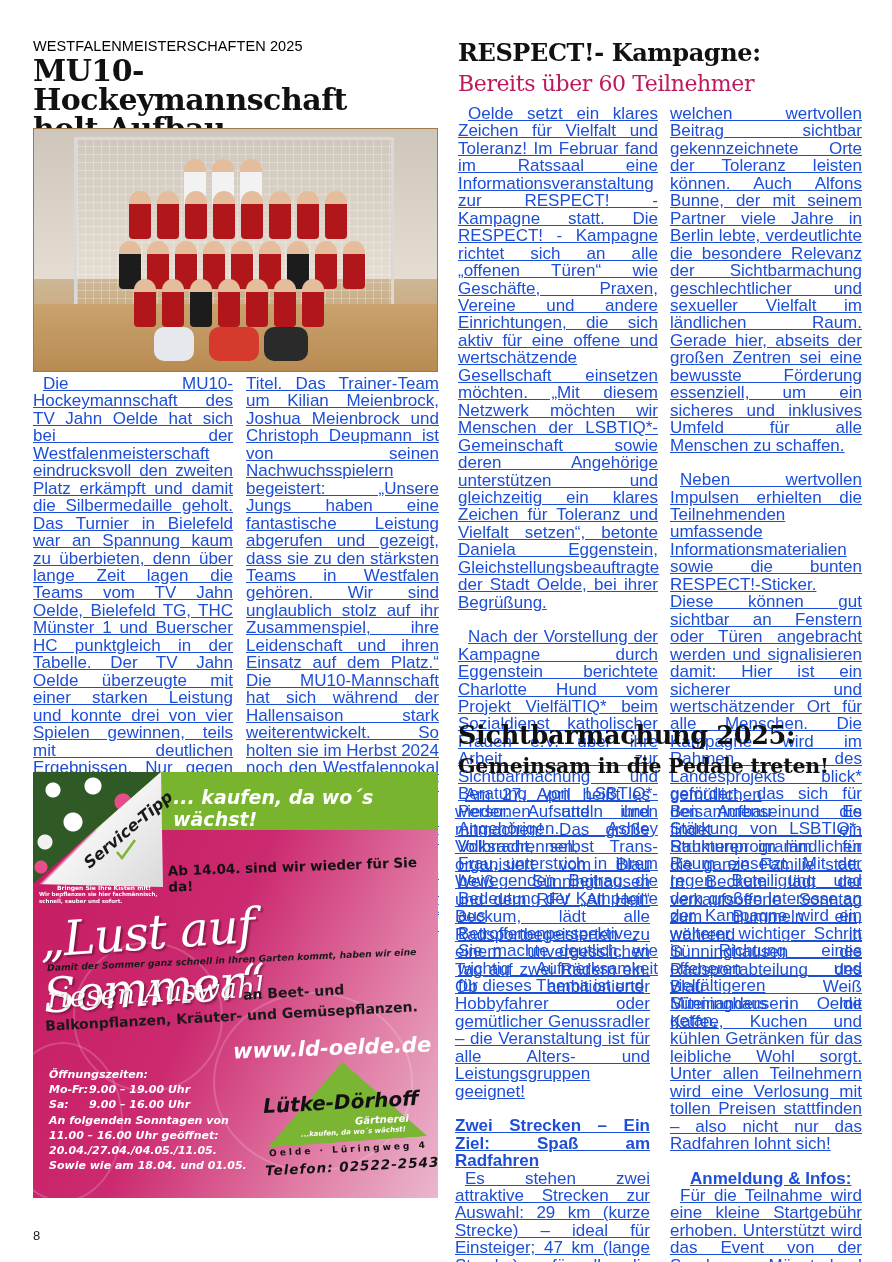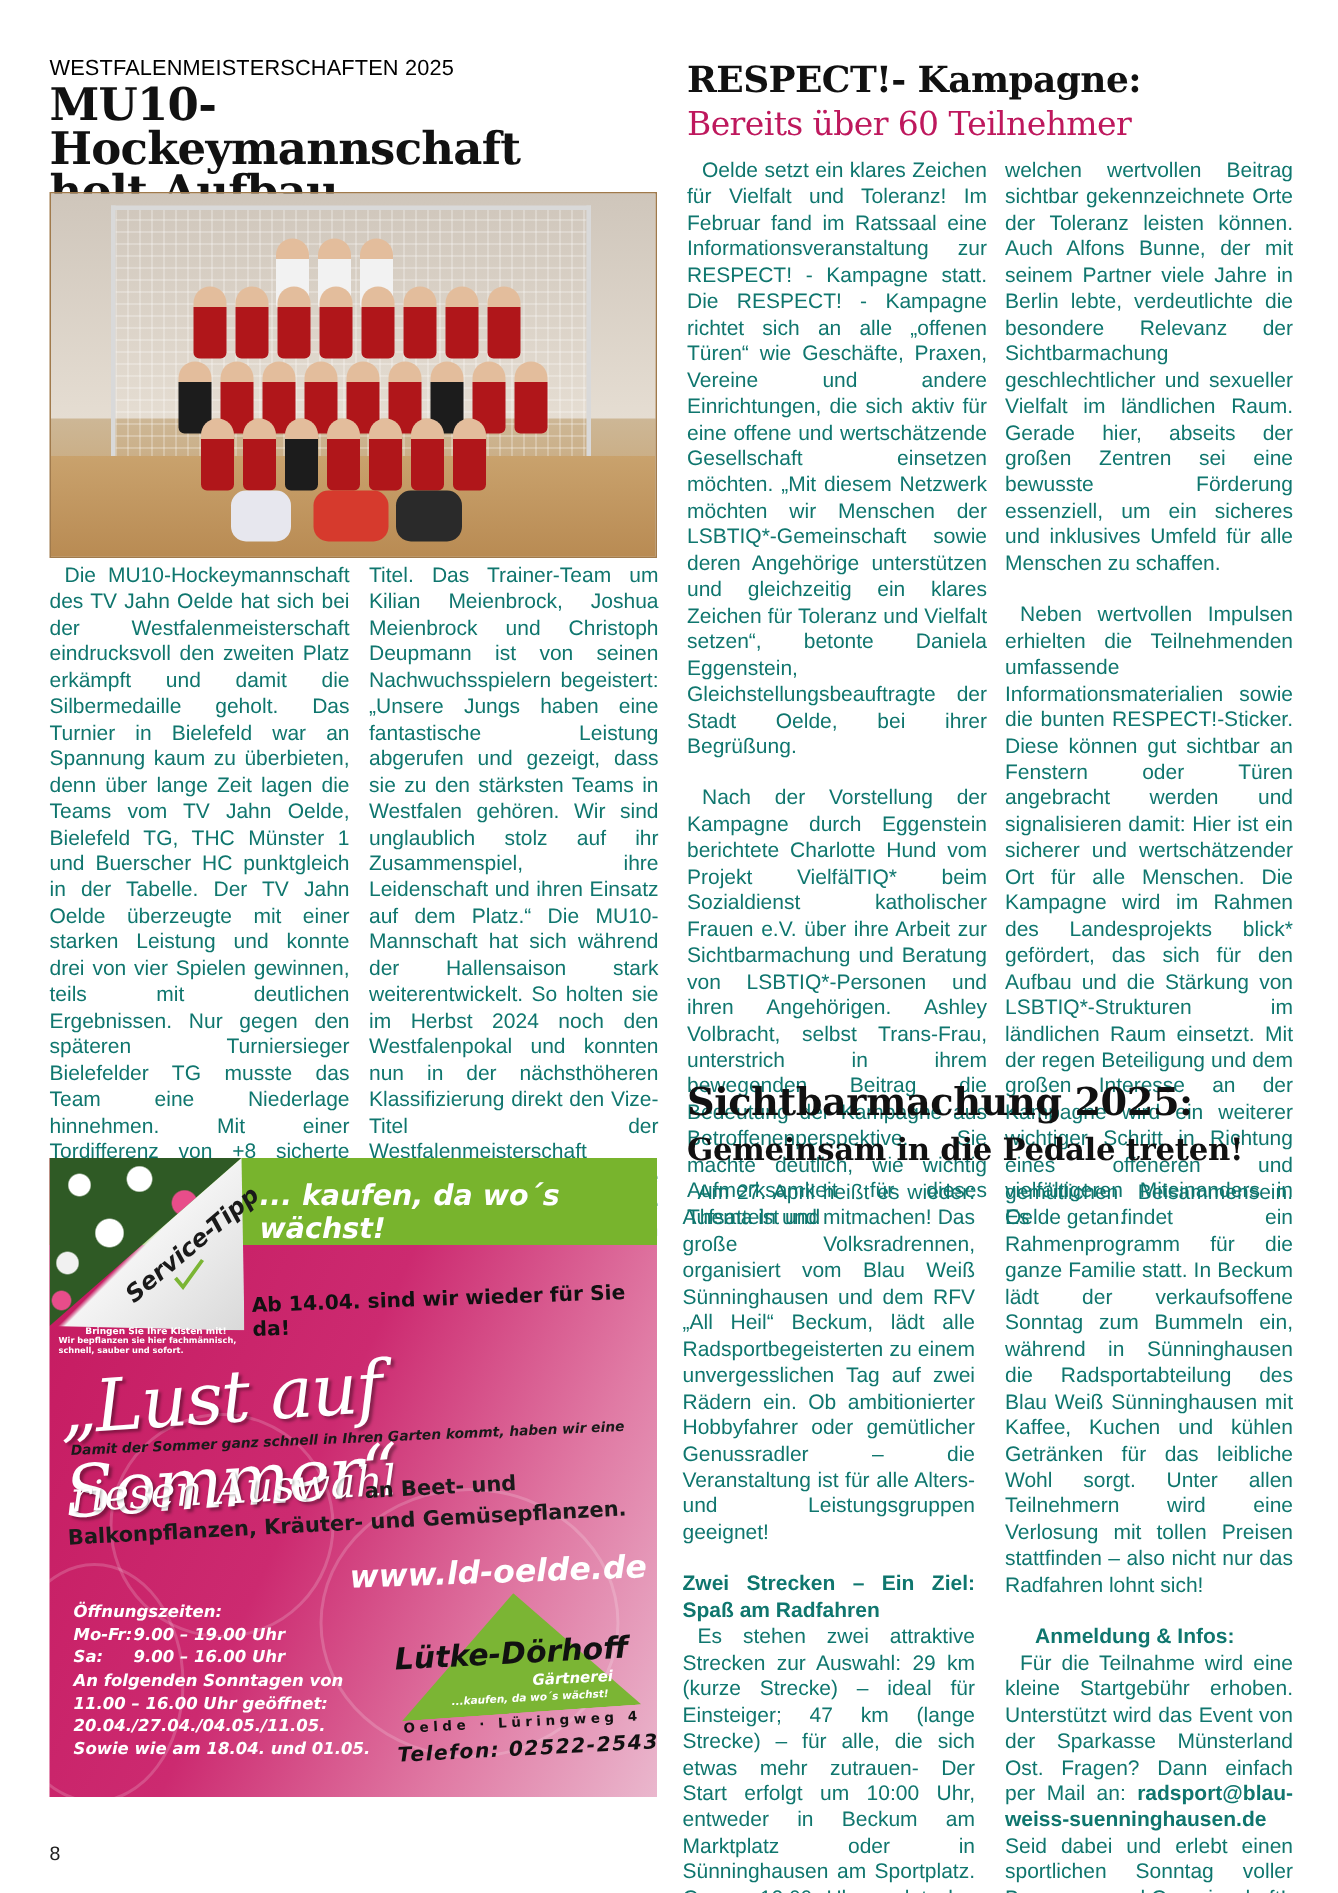--- a/index.html
+++ b/index.html
@@ -17,21 +17,21 @@
   .photo .wall { position: absolute; left: 0; top: 0; width: 100%; height: 150px; background: linear-gradient(180deg,#cfc6bb,#e5ddd2); }
   .photo .goal { position: absolute; left: 40px; top: 8px; width: 320px; height: 170px; border: 3px solid #d9d9d9; border-bottom: none;
      background-image: repeating-linear-gradient(0deg, rgba(255,255,255,0.25) 0 1px, transparent 1px 8px), repeating-linear-gradient(90deg, rgba(255,255,255,0.25) 0 1px, transparent 1px 8px); }
   .photo .floor { position: absolute; left: 0; top: 175px; width: 100%; height: 70px; background: linear-gradient(180deg,#c9a26d,#b88a52); }
   .photo .row { position: absolute; left: 70px; display: flex; gap: 6px; }
   .photo .kid { width: 22px; height: 48px; border-radius: 11px 11px 4px 4px; background: linear-gradient(180deg,#e3bd9c 0 28%, #b0161a 28% 100%); }
   .photo .kid.white { background: linear-gradient(180deg,#e3bd9c 0 28%, #f2f2f2 28% 100%); }
   .photo .kid.dark { background: linear-gradient(180deg,#e3bd9c 0 28%, #1c1c1c 28% 100%); }
   .photo .gear { position: absolute; top: 198px; height: 34px; border-radius: 10px; }
 
-  .col { position: absolute; font-size: 14px; line-height: 17.45px; text-align: justify; color: #0f766e; font-family: "Liberation Sans", sans-serif; }
+  .col { position: absolute; font-size: 17px; line-height: 17.45px; text-align: justify; color: #1d4ed8; font-family: "Liberation Sans", sans-serif; text-decoration: underline; }
   .col p { text-indent: 10px; }
   .col p + p { margin-top: 17px; }
   .col .sub { font-weight: bold; text-indent: 0; }
   .col .sub-ind { font-weight: bold; text-indent: 20px; }
   .col b { font-weight: bold; }
 
   .headline-v { position: absolute; left: 458px; top: 720px; width: 420px; font-size: 25.5px; line-height: 30px; letter-spacing: -0.3px; }
   .subhead-v { position: absolute; left: 458px; top: 752px; width: 420px; font-size: 20.5px; line-height: 28px; letter-spacing: -0.2px; }
 
   

